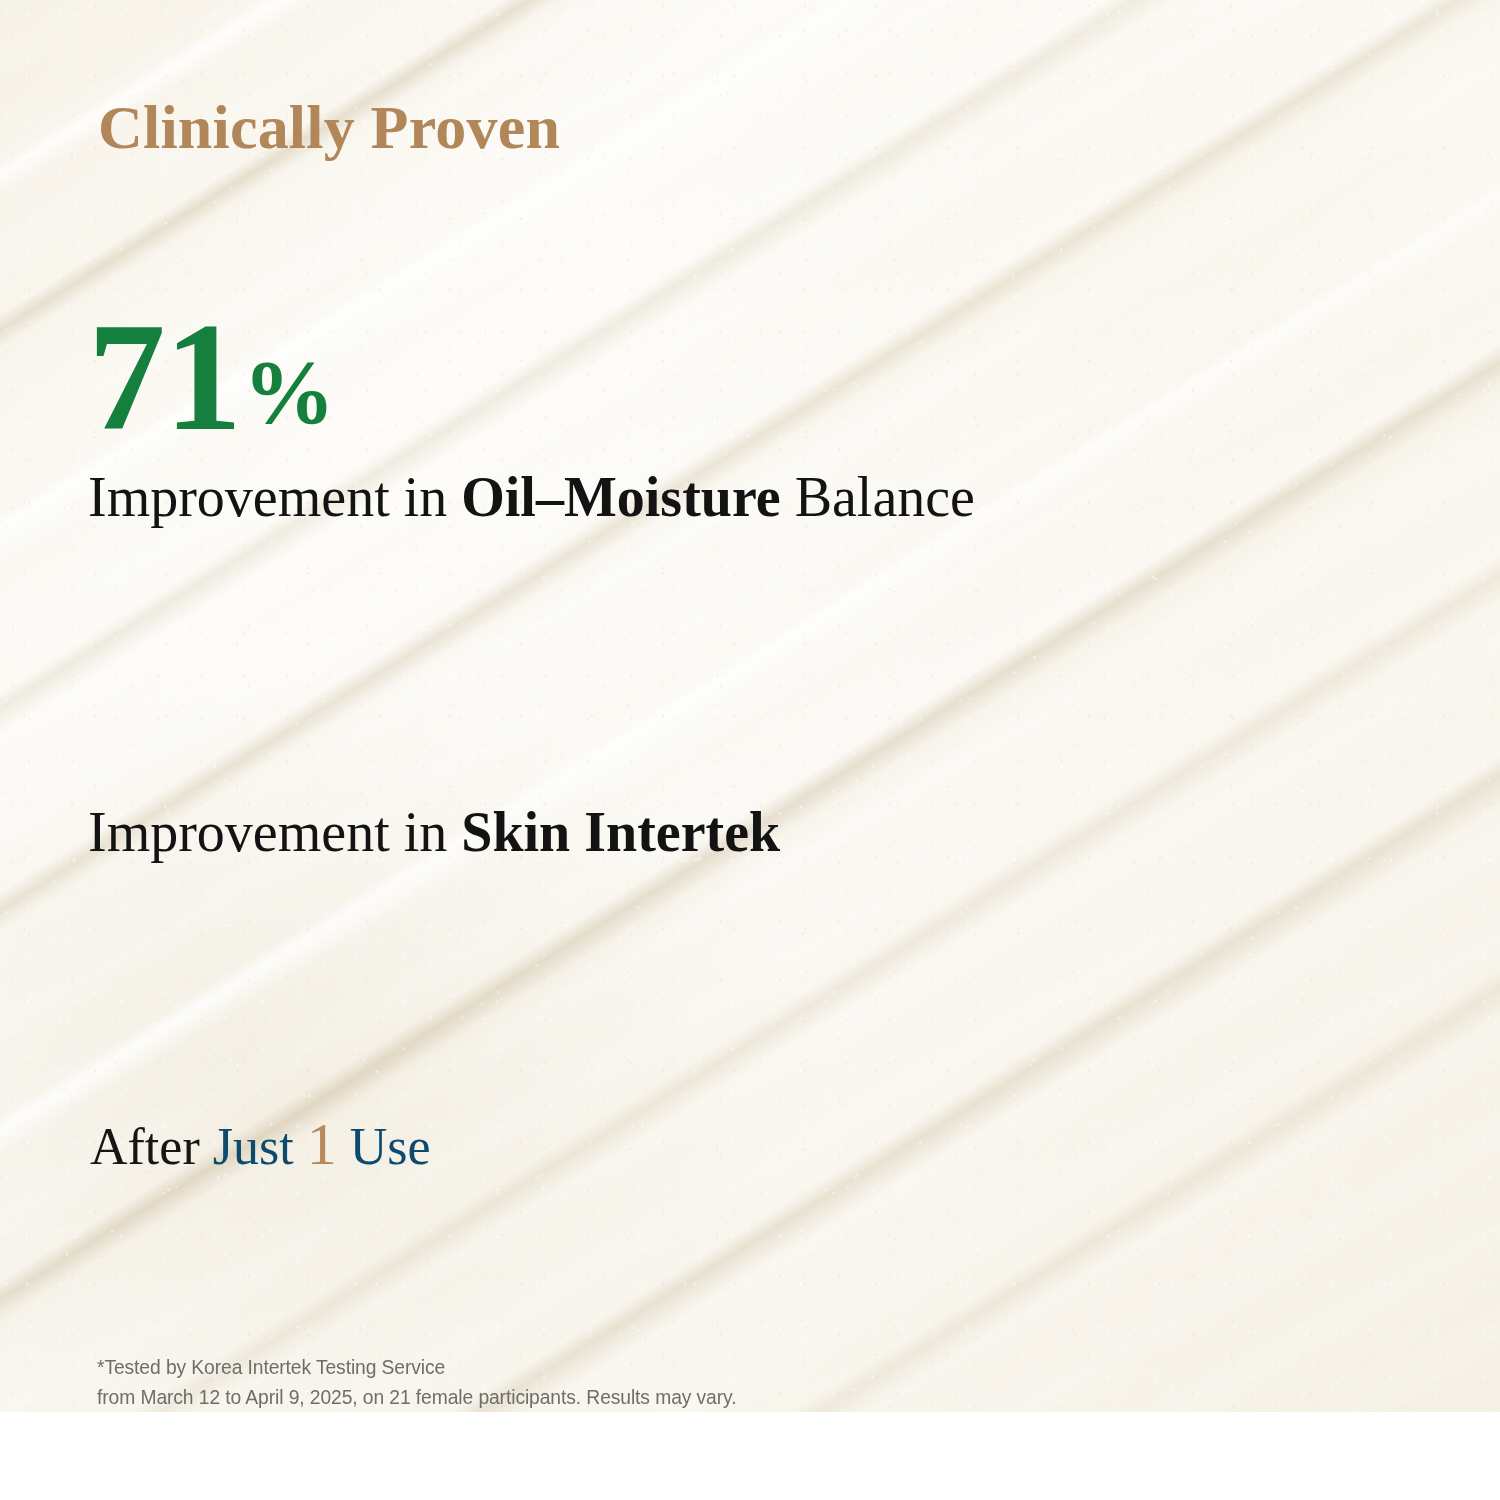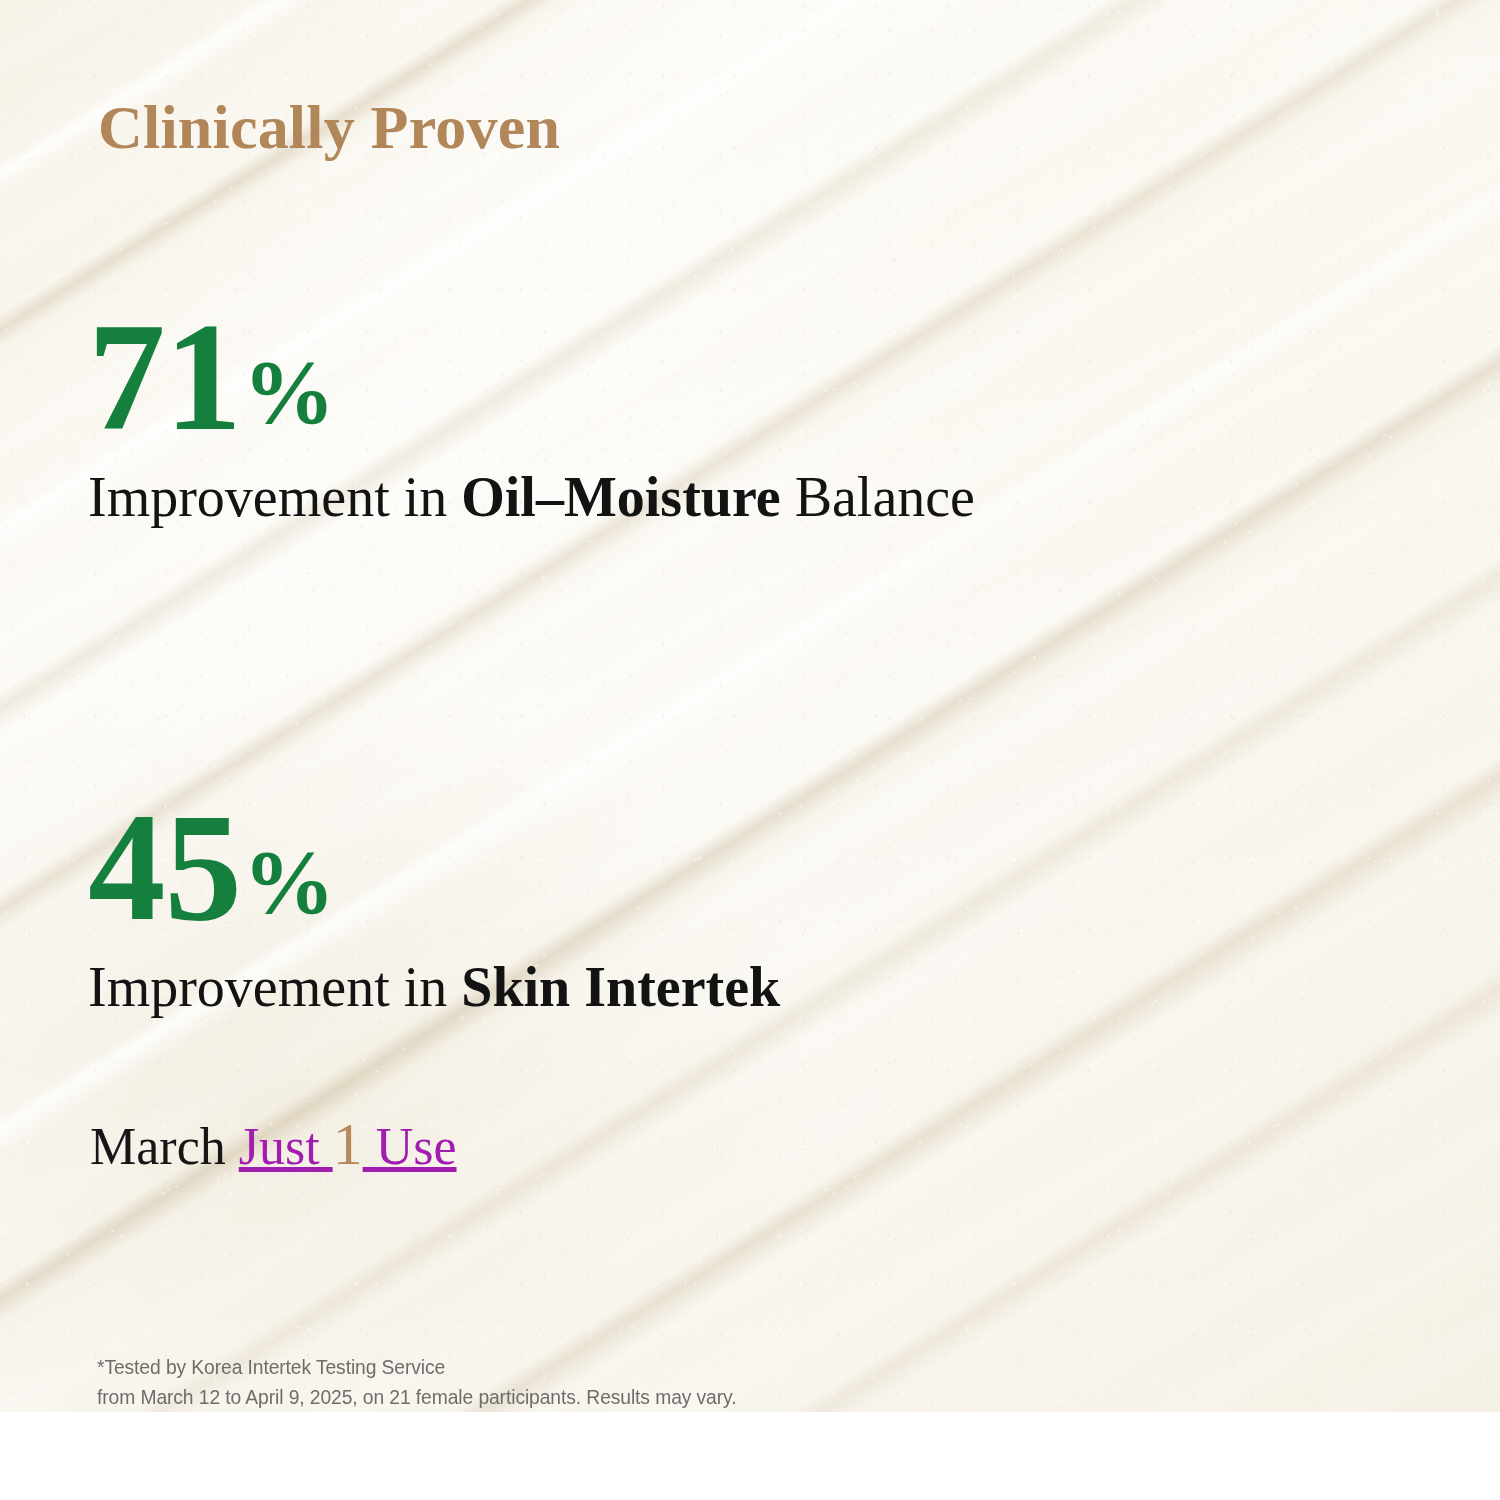--- a/index.html
+++ b/index.html
@@ -178,22 +178,21 @@
   .after-line {
     position: absolute;
     left: 90px;
     top: 1110px;
     font-family: "Liberation Serif", serif;
     font-size: 52px;
     color: #161616;
     white-space: nowrap;
   }
   .after-line .gold {
-    color: #a21caf;
-    text-decoration: underline;
+    color: #0c4a6e;
   }
   .after-line .one {
     color: #b5895c;
     font-size: 60px;
   }
 
   .footnote {
     position: absolute;
     left: 97px;
     top: 1352px;
@@ -221,25 +220,24 @@
   <div class="content">
 
     <div class="headline">Clinically Proven</div>
 
     <div class="stat-block stat-1">
       <span class="big-number"><span>71</span><span class="pct">%</span></span>
       <div class="stat-desc"><span>Improvement in </span><span class="em">Oil–Moisture</span><span> Balance</span></div>
     </div>
 
     <div class="stat-block stat-2">
-      <span class="big-number"><span>45</span><span class="pct">%</span></span>
       <div class="stat-desc"><span>Improvement in </span><span class="em">Skin Intertek</span><span></span></div>
     </div>
 
-    <div class="after-line"><span>March </span><span class="gold">Just </span><span class="one">1</span><span class="gold"> Use</span></div>
+    <div class="after-line"><span>After </span><span class="gold">Just </span><span class="one">1</span><span class="gold"> Use</span></div>
 
     <div class="footnote">
       <div>*Tested by Korea Intertek Testing Service</div>
       <div>from March 12 to April 9, 2025, on 21 female participants. Results may vary.</div>
     </div>
 
   </div>
 </div>
 
 </body></html>

